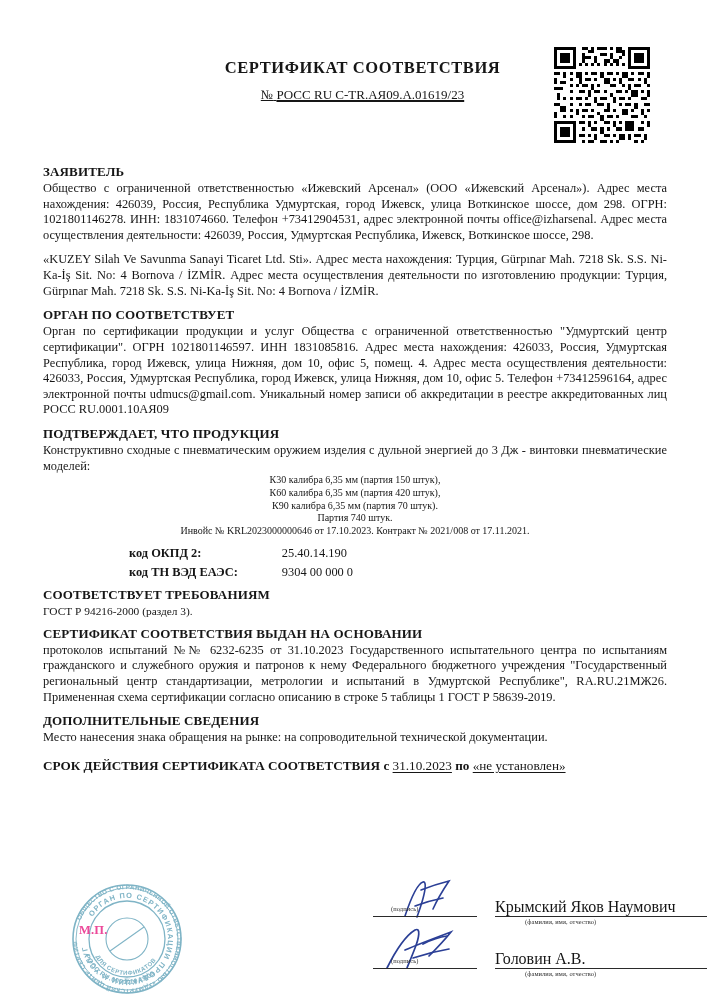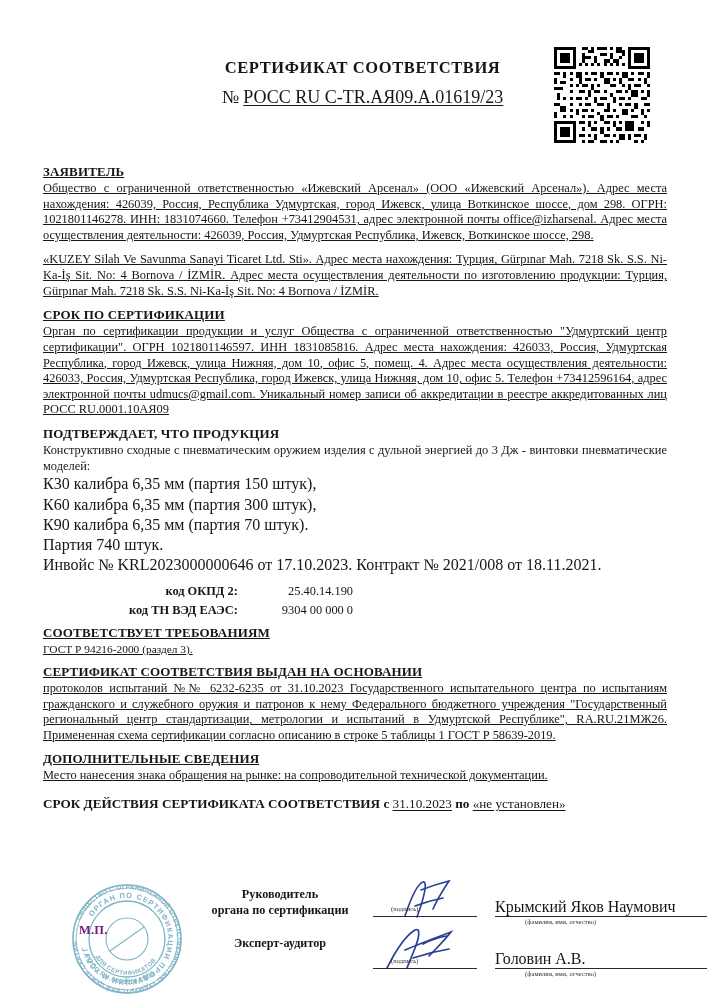--- a/index.html
+++ b/index.html
@@ -47,23 +47,24 @@
     margin: 0;
     padding-left: 18px;
   }
   .doc-subtitle {
     font-size: 13.5px;
     font-weight: bold;
     margin-top: 9px;
     padding-left: 18px;
   }
   .doc-number {
-    font-size: 18px;
+    font-size: 13px;
     margin-top: 9px;
     padding-left: 18px;
+    text-decoration: underline;
   }
   .doc-number .num-val {
     text-decoration: underline;
     text-underline-offset: 2px;
   }
 
   
   .content {
     position: absolute;
     left: 43px;
@@ -79,38 +80,38 @@
   }
   .para {
     font-size: 12.4px;
     line-height: 1.26;
     text-align: justify;
     text-align-last: left;
     margin: 0;
     hyphens: none;
   }
   .para.nojustify { text-align: right; }
-  .block { margin-bottom: 9px; text-decoration: underline; }
+  .block { margin-bottom: 9px; }
   .block-tight { margin-bottom: 6px; }
 
   .model-line {
-    font-size: 16px;
+    font-size: 10px;
     line-height: 1.27;
+    text-align: center;
   }
 
   
   .codes {
     margin: 6px 0 4px 0;
     border-collapse: collapse;
   }
   .codes td {
     font-size: 12.4px;
     padding: 2px 0;
     vertical-align: top;
-    text-align: right;
   }
   .codes td.lbl {
     font-weight: bold;
     padding-left: 86px;
     padding-right: 12px;
     white-space: nowrap;
   }
   .codes td.val {
     padding-left: 32px;
     white-space: nowrap;
@@ -146,21 +147,21 @@
     width: 126px;
     height: 126px;
   }
   .stamp svg { display: block; width: 126px; height: 126px; }
   .mp-label {
     position: absolute;
     left: 36px;
     top: 47px;
     font-size: 12.5px;
     font-weight: bold;
-    color: #701a75;
+    color: #ec4899;
     letter-spacing: 0.2px;
     text-align: right;
   }
 
   .roles {
     position: absolute;
     left: 157px;
     top: 10px;
     width: 160px;
     text-align: center;
@@ -415,32 +416,32 @@
     <div class="block">
       <div class="sec-head">ЗАЯВИТЕЛЬ</div>
       <div class="para">Общество с ограниченной ответственностью «Ижевский Арсенал» (ООО «Ижевский Арсенал»). Адрес места нахождения: 426039, Россия, Республика Удмуртская, город Ижевск, улица Воткинское шоссе, дом 298. ОГРН: 1021801146278. ИНН: 1831074660. Телефон +73412904531, адрес электронной почты office@izharsenal. Адрес места осуществления деятельности: 426039, Россия, Удмуртская Республика, Ижевск, Воткинское шоссе, 298.</div>
     </div>
 
     <div class="block">
       <div class="para">«KUZEY Silah Ve Savunma Sanayi Ticaret Ltd. Sti». Адрес места нахождения: Турция, Gürpınar Mah. 7218 Sk. S.S. Ni-Ka-İş Sit. No: 4 Bornova / İZMİR. Адрес места осуществления деятельности по изготовлению продукции: Турция, Gürpınar Mah. 7218 Sk. S.S. Ni-Ka-İş Sit. No: 4 Bornova / İZMİR.</div>
     </div>
 
     <div class="block">
-      <div class="sec-head">СРОК ПО СЕРТИФИКАЦИИ</div>
+      <div class="sec-head">ОРГАН ПО СООТВЕТСТВУЕТ</div>
       <div class="para">Орган по сертификации продукции и услуг Общества с ограниченной ответственностью "Удмуртский центр сертификации". ОГРН 1021801146597. ИНН 1831085816. Адрес места нахождения: 426033, Россия, Удмуртская Республика, город Ижевск, улица Нижняя, дом 10, офис 5, помещ. 4. Адрес места осуществления деятельности: 426033, Россия, Удмуртская Республика, город Ижевск, улица Нижняя, дом 10, офис 5. Телефон +73412596164, адрес электронной почты udmucs@gmail.com. Уникальный номер записи об аккредитации в реестре аккредитованных лиц РОСС RU.0001.10АЯ09</div>
     </div>
 
     <div class="block-tight">
       <div class="sec-head">ПОДТВЕРЖДАЕТ, ЧТО ПРОДУКЦИЯ</div>
       <div class="para">Конструктивно сходные с пневматическим оружием изделия с дульной энергией до 3 Дж - винтовки пневматические моделей:</div>
       <div class="model-line">К30 калибра 6,35 мм (партия 150 штук),</div>
-      <div class="model-line">К60 калибра 6,35 мм (партия 300 штук),</div>
+      <div class="model-line">К60 калибра 6,35 мм (партия 420 штук),</div>
       <div class="model-line">К90 калибра 6,35 мм (партия 70 штук).</div>
       <div class="model-line">Партия 740 штук.</div>
-      <div class="model-line">Инвойс № KRL2023000000646 от 17.10.2023. Контракт № 2021/008 от 18.11.2021.</div>
+      <div class="model-line">Инвойс № KRL2023000000646 от 17.10.2023. Контракт № 2021/008 от 17.11.2021.</div>
       <table class="codes">
         <tbody>
             <tr>
           <td class="lbl">код ОКПД 2:</td>
           <td class="val">25.40.14.190</td>
         </tr>
         <tr>
           <td class="lbl">код ТН ВЭД ЕАЭС:</td>
           <td class="val">9304 00 000 0</td>
         </tr>
@@ -501,27 +502,20 @@
           </text>
           <text font-size="6" letter-spacing="0.5">
             <textPath href="#arcBot2" startOffset="16%">ДЛЯ СЕРТИФИКАТОВ</textPath>
           </text>
         </g>
         <text x="63" y="108" text-anchor="middle" font-size="9" fill="#7fb4c6">✳</text>
       </svg>
     </div>
     <div class="mp-label">М.П.</div>
 
-    <div class="roles">
-      <div class="role-1">
-        <div>Руководитель</div>
-        <div>органа по сертификации</div>
-      </div>
-      <div class="role-2">Эксперт-аудитор</div>
-    </div>
 
     <div class="sig-rows">
 
       <div class="sig-row">
         <svg class="ink" style="left:14px; top:-4px; width:92px; height:46px;" viewBox="0 0 92 46" aria-hidden="true">
           <g fill="none" stroke="#2b3f96" stroke-width="1.6" stroke-linecap="round">
             <path d="M18,40 C24,22 30,8 36,6 C40,5 38,16 35,26 C33,33 31,38 30,41"></path>
             <path d="M34,14 C44,10 54,7 62,5 C56,14 50,24 46,33"></path>
             <path d="M28,30 C36,27 46,24 56,22"></path>
           </g>

